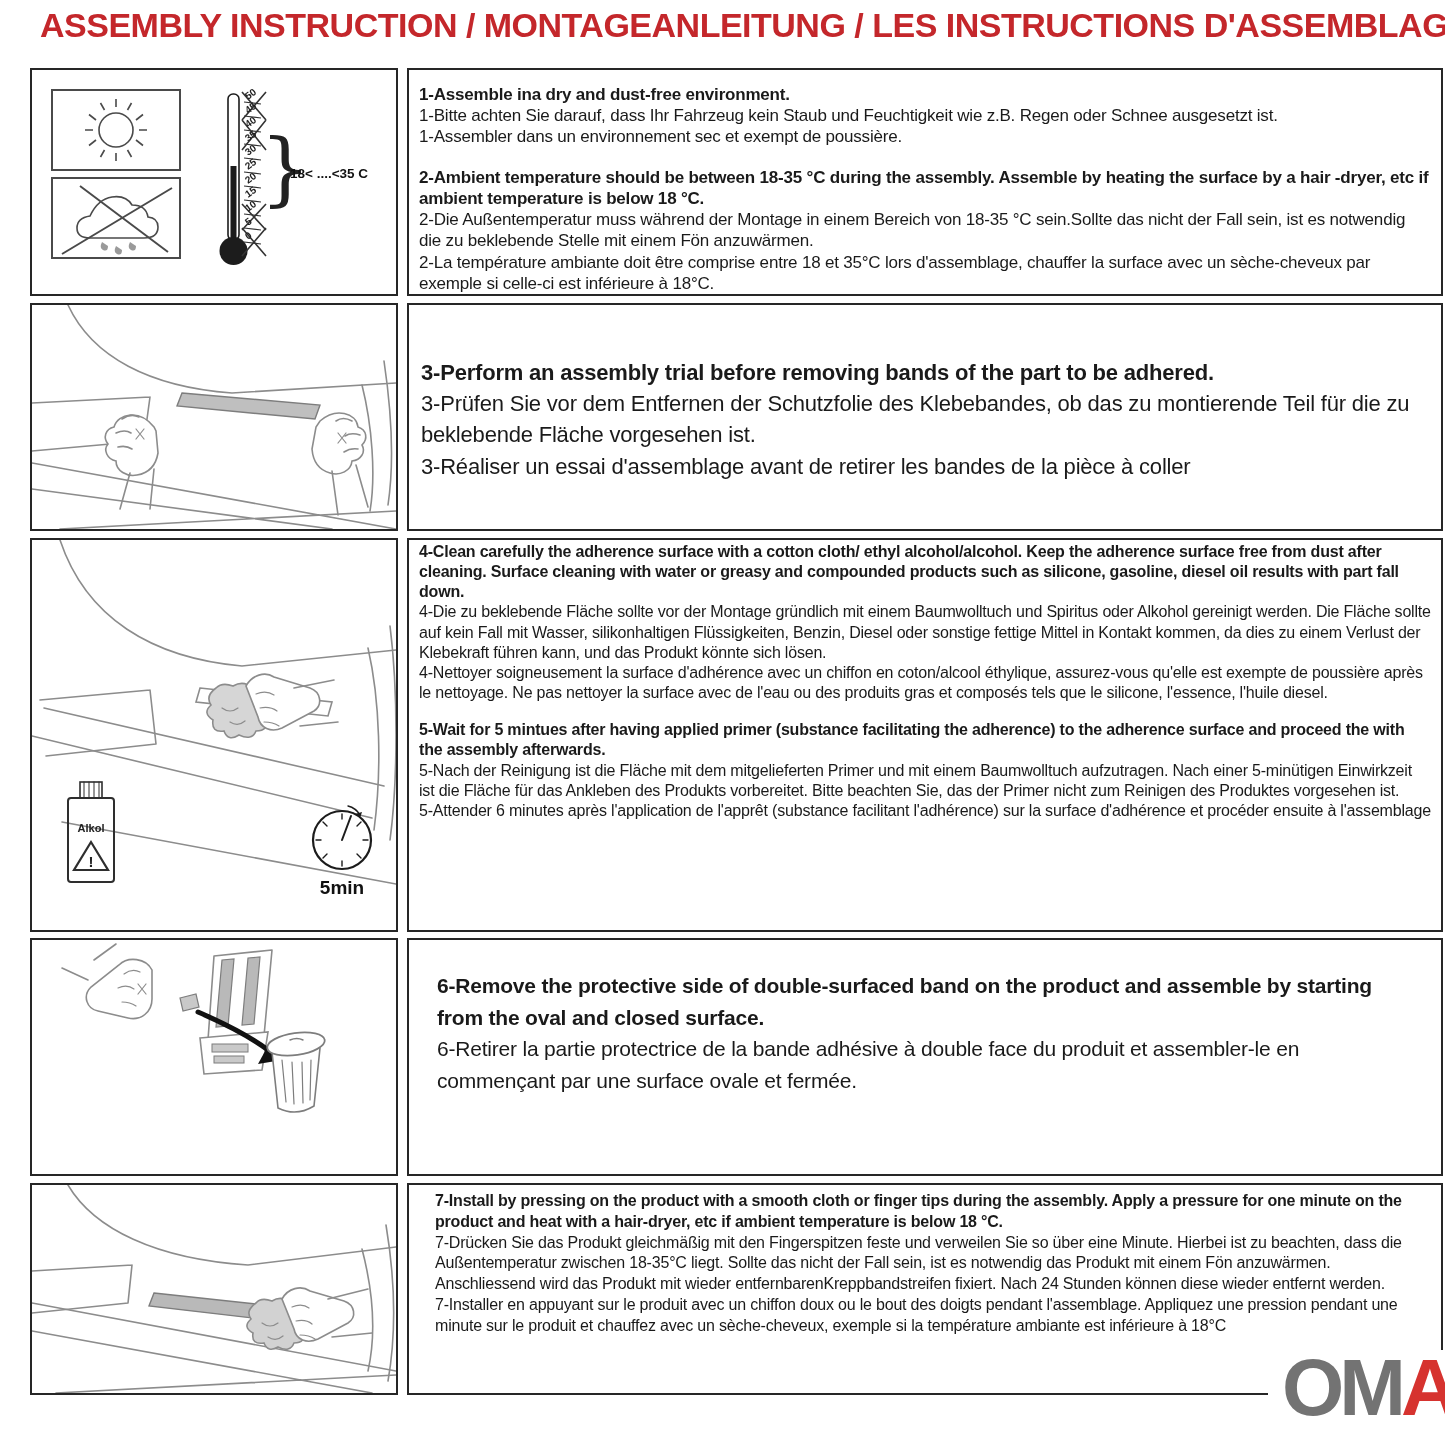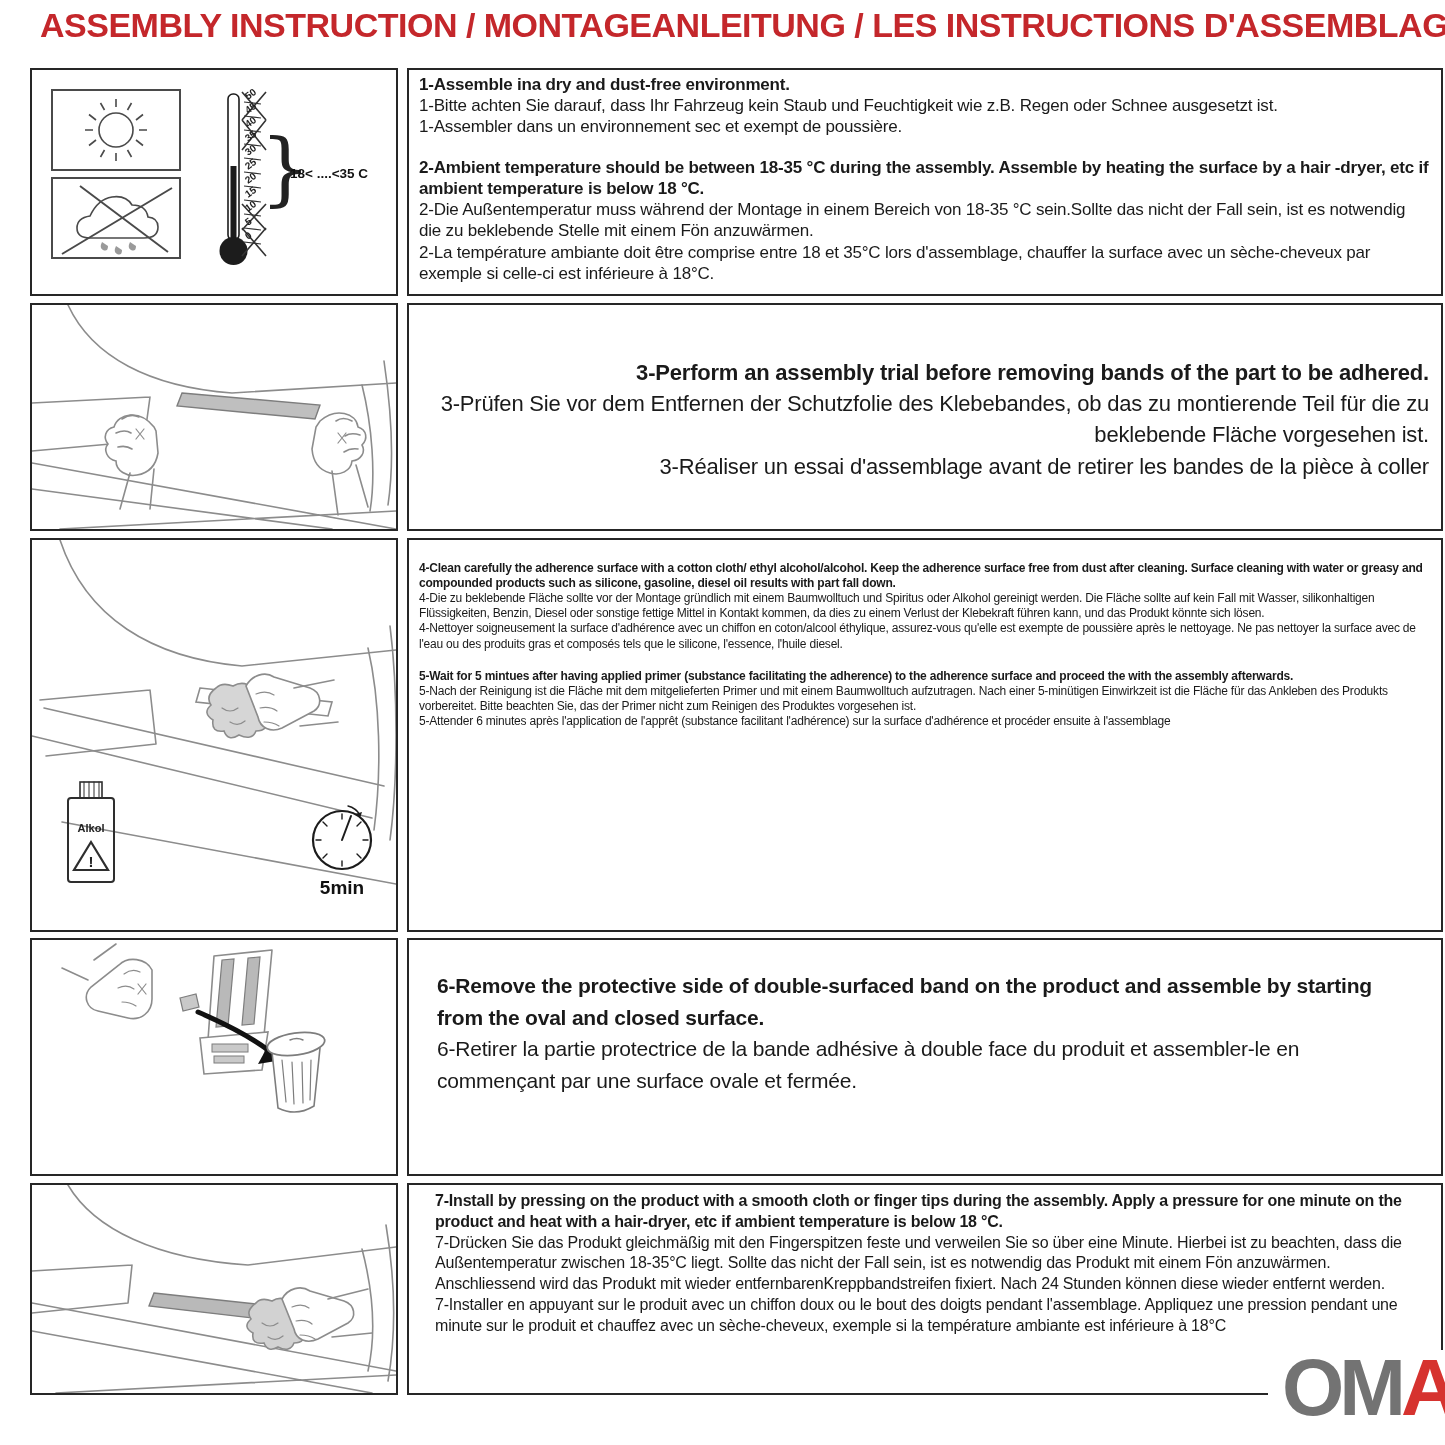--- a/index.html
+++ b/index.html
@@ -8,24 +8,24 @@
   .box{position:absolute;border:2px solid #262626;background:#fff;box-sizing:border-box;}
   .illus{left:30px;width:368px;}
   .txt{left:407px;width:1036px;}
   .r1{top:68px;height:228px;}
   .r2{top:303px;height:228px;}
   .r3{top:538px;height:394px;}
   .r4{top:938px;height:238px;}
   .r5{top:1183px;height:212px;}
   .txt p{margin:0;}
   .b{font-weight:700;}
-  .t1{padding:4px 10px;font-size:17px;line-height:1.24;letter-spacing:-0.2px;}
+  .t1{padding:14px 10px;font-size:17px;line-height:1.24;letter-spacing:-0.2px;}
   .t1 .gap{margin-top:20px;}
-  .t2{padding:52px 12px;font-size:22px;line-height:1.42;letter-spacing:-0.2px;text-align:right;}
-  .t3{padding:21px 10px;font-size:12px;line-height:1.26;letter-spacing:-0.2px;}
+  .t2{padding:52px 12px;font-size:22px;line-height:1.42;letter-spacing:-0.2px;}
+  .t3{padding:2px 10px;font-size:16px;line-height:1.26;letter-spacing:-0.2px;}
   .t3 .gap{margin-top:17px;}
   .t4{padding:30px 28px;font-size:21px;line-height:1.5;letter-spacing:-0.2px;}
   .t5{padding:6px 26px;font-size:16px;line-height:1.3;letter-spacing:-0.2px;}
   .illus svg{display:block;width:100%;height:100%;}
   .logo{position:absolute;left:1268px;top:1350px;width:177px;height:90px;background:#fff;padding-left:14px;box-sizing:border-box;z-index:5;font-weight:800;font-size:80px;line-height:76px;letter-spacing:-5px;white-space:nowrap;}
   .logo .lb{color:#737373;}
   .logo .lr{color:#d6332f;}
 </style>
 </head>
 <body>

